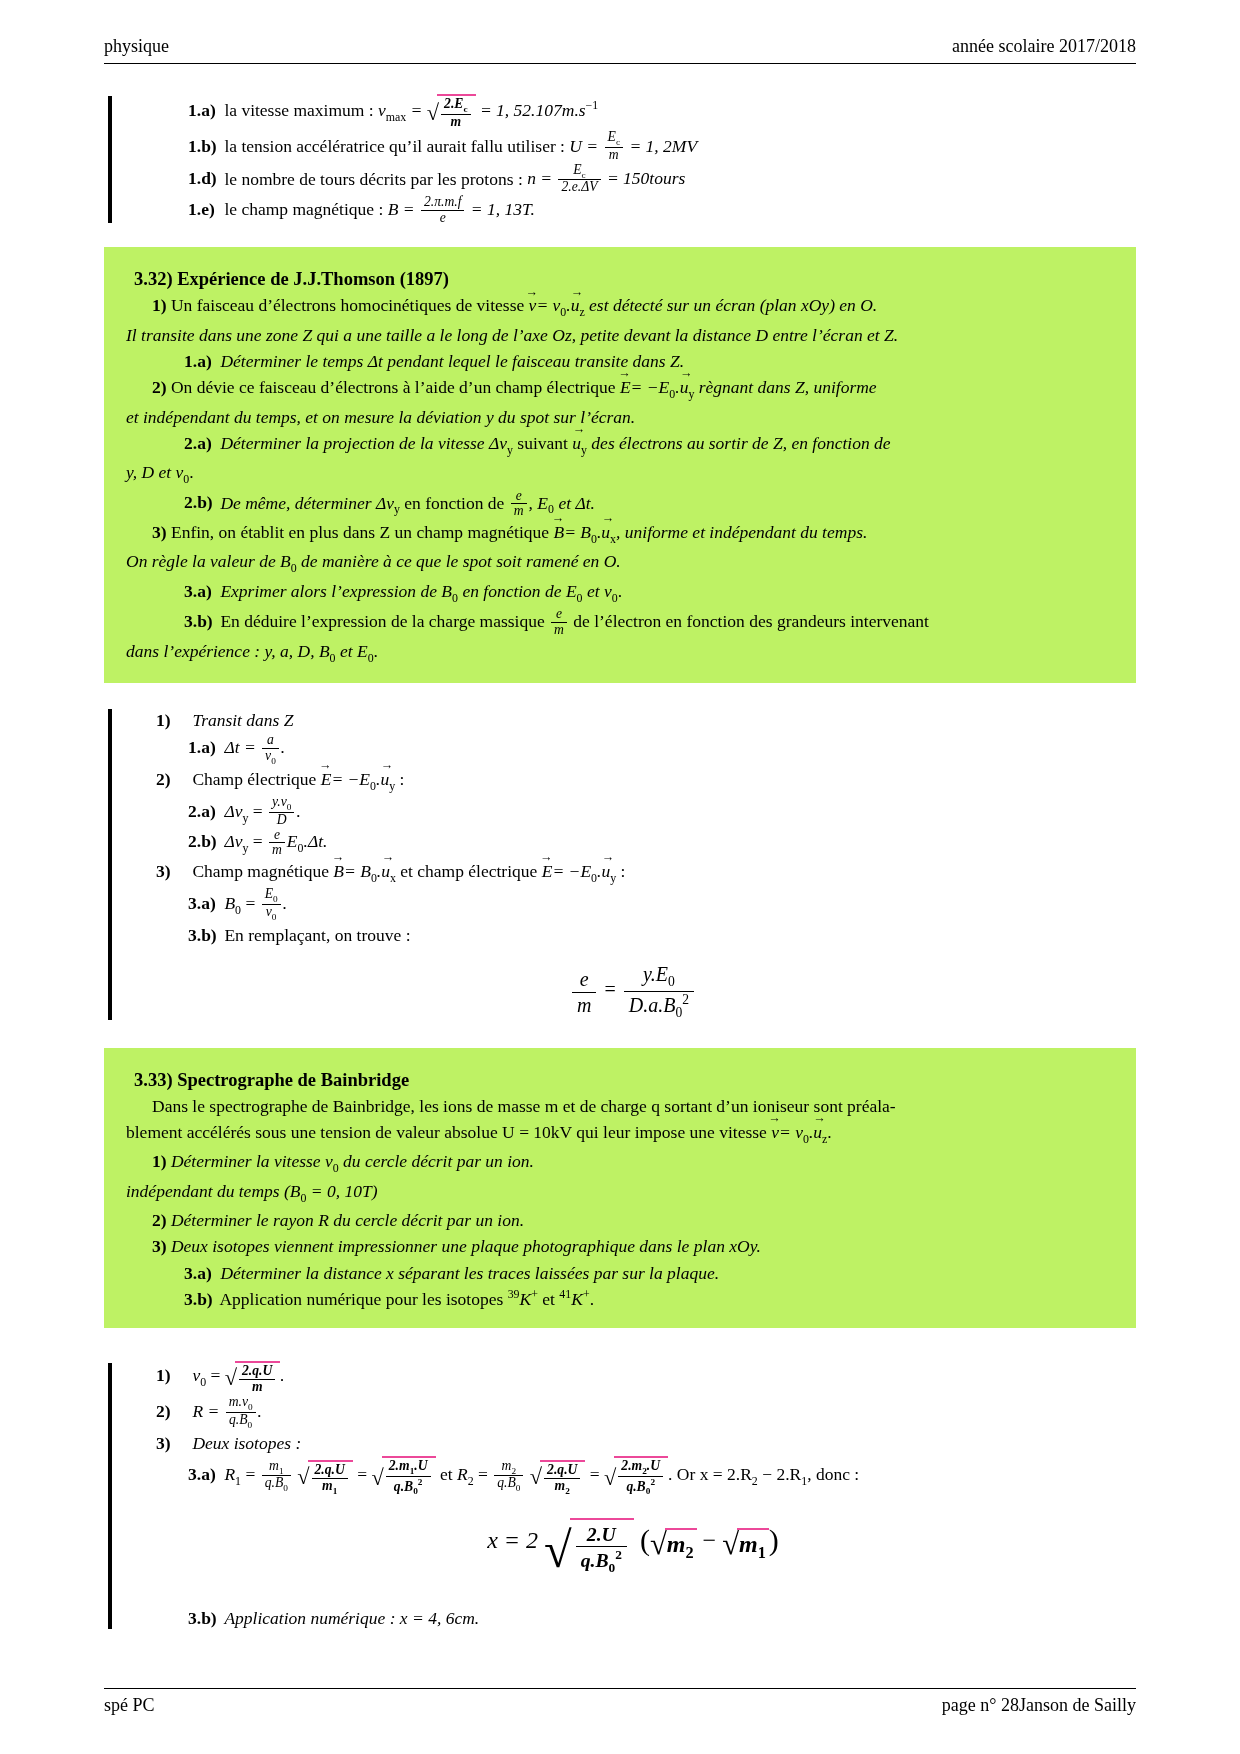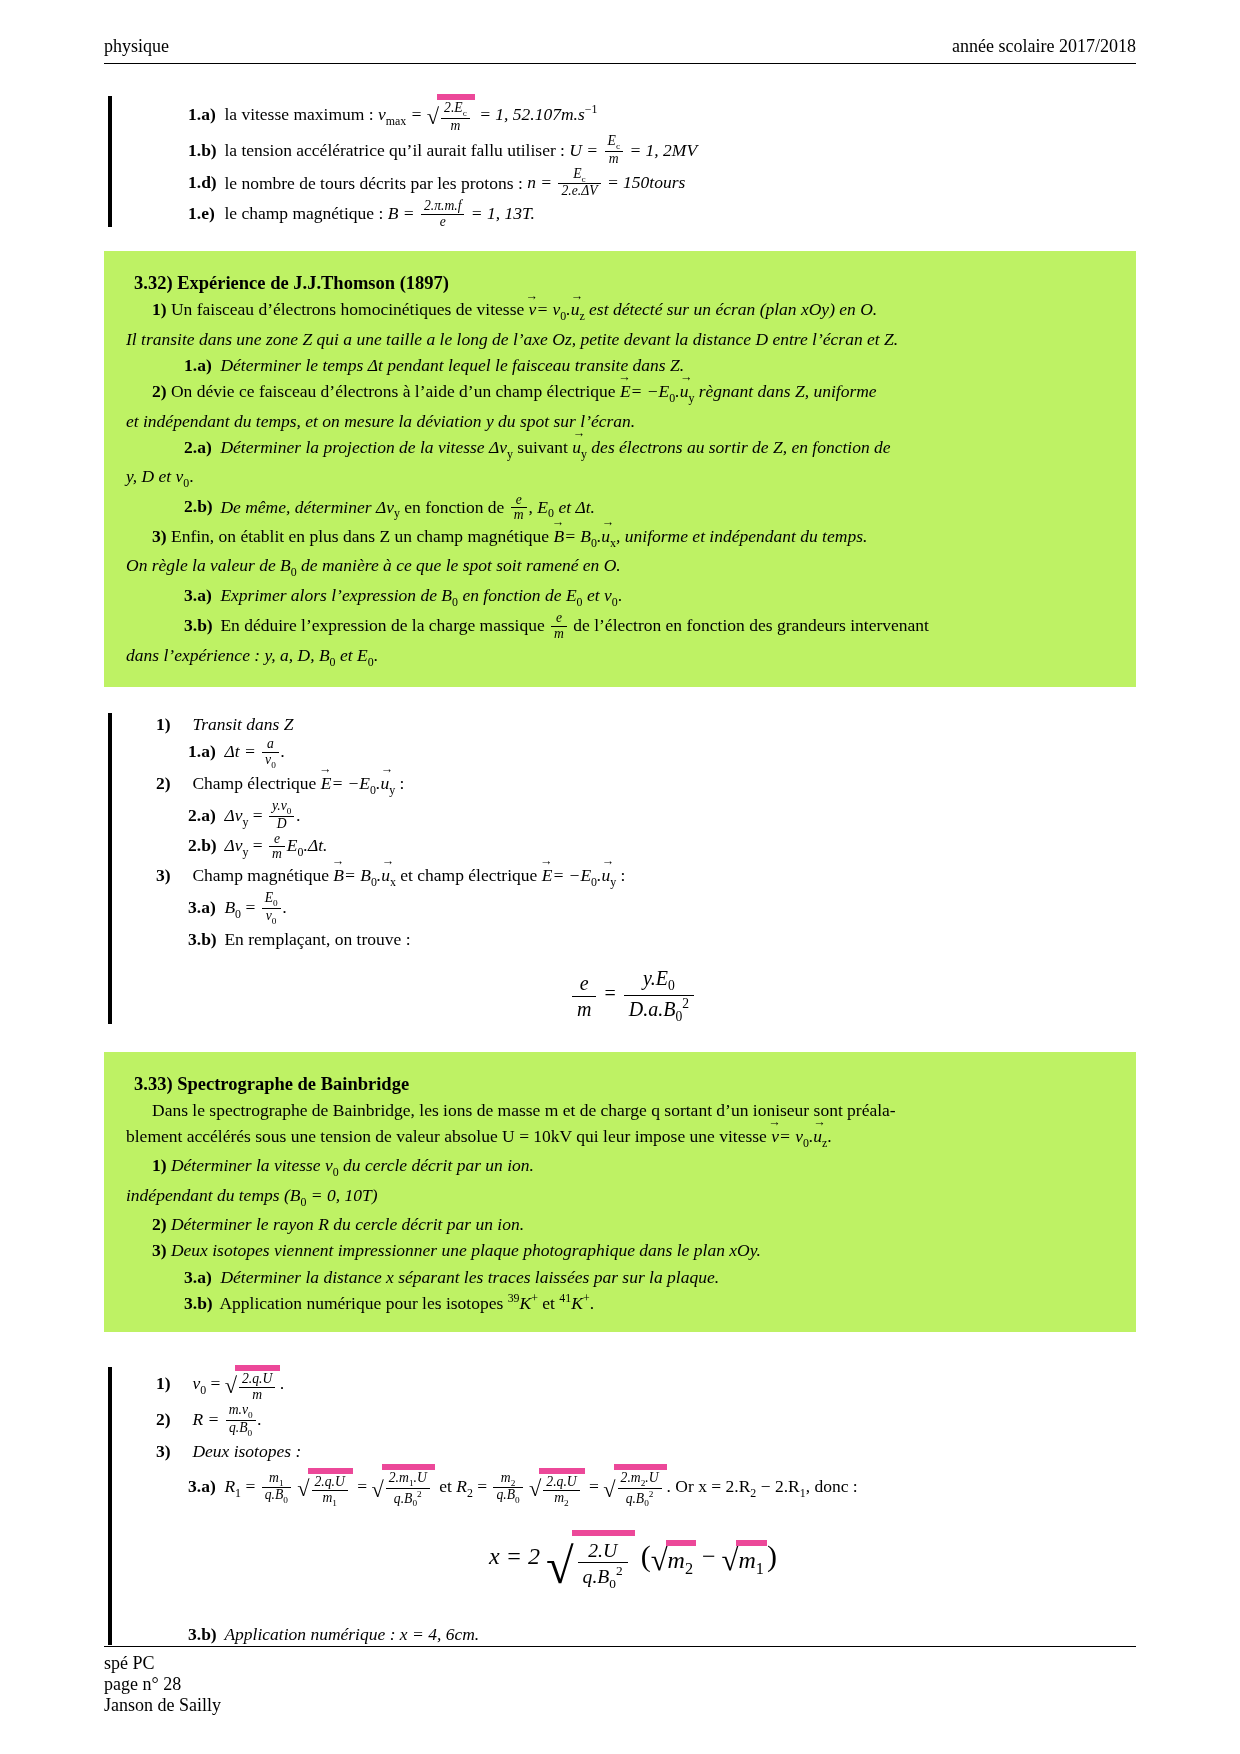--- a/index.html
+++ b/index.html
@@ -34,23 +34,22 @@
   .footer {
     position: absolute;
     left: 104px;
     right: 104px;
     bottom: 38px;
     display: flex;
     justify-content: space-between;
     font-size: 18px;
     padding-top: 6px;
     border-top: 1.2px solid #000;
-    flex-direction: column;
-  }
-  .footer .mid { flex: 1; text-align: left; }
+  }
+  .footer .mid { flex: 1; text-align: right; }
   
   .answer-block {
     position: relative;
     margin: 18px 0 0 0;
     padding-left: 26px;
   }
   .answer-block::before {
     content: "";
     position: absolute;
     left: 4px;
@@ -107,23 +106,24 @@
   .bigfrac .num { display: block; padding: 0 5px; }
   .bigfrac .den { display: block; border-top: 1.1px solid #000; padding: 0 5px; }
   .sqrt {
     display: inline-block;
     vertical-align: -0.15em;
     white-space: nowrap;
   }
   .sqrt > .rad { font-size: 1.28em; vertical-align: -0.08em; }
   .sqrt > .bar {
     display: inline-block;
-    border-top: 6px solid #ec4899;
+    border-top: 2px solid #ec4899;
     padding: 1px 3px 0 2px;
     margin-left: -2px;
+    font-weight: bold;
   }
   .bigsqrt > .rad { font-size: 2.1em; vertical-align: -0.30em; }
   .bigsqrt > .bar { padding: 2px 4px 0 3px; }
   .vec { position: relative; display: inline-block; font-style: italic; }
   .vec::after {
     content: "\2192";
     position: absolute;
     left: 50%;
     transform: translateX(-55%);
     top: -0.78em;

